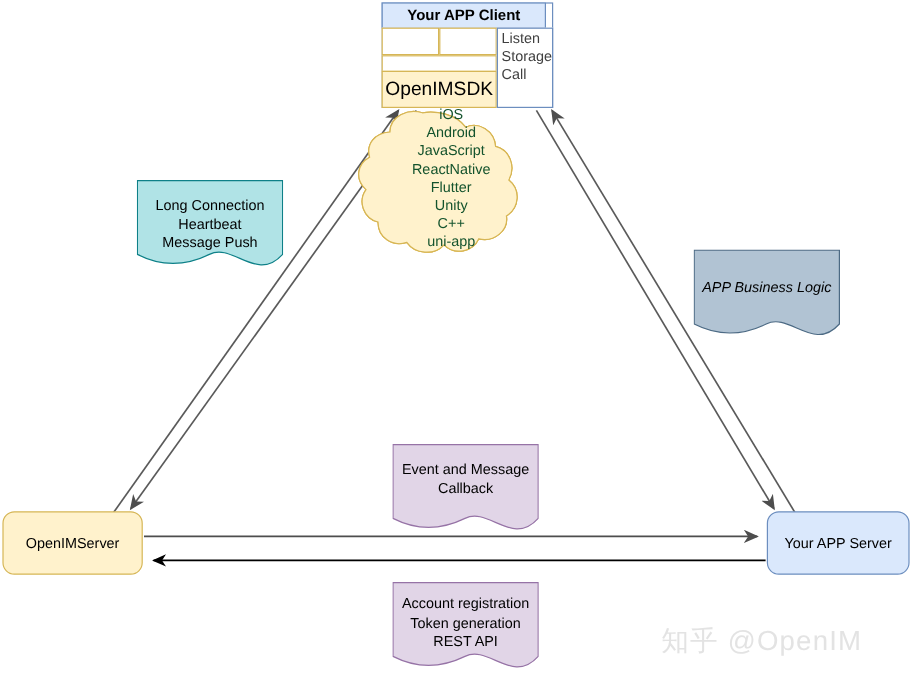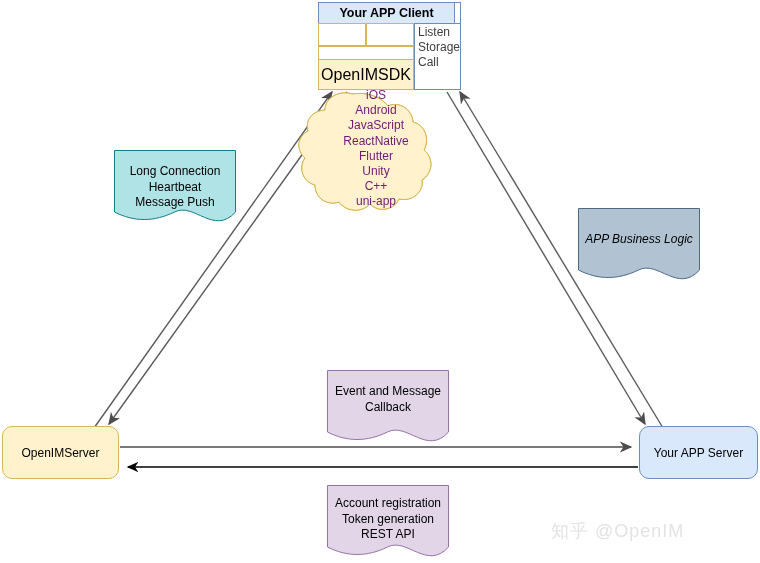--- a/index.html
+++ b/index.html
@@ -41,21 +41,21 @@
     position:absolute;left:414px;top:23px;width:47px;height:67px;
     border:1px solid #6c8ebf;box-sizing:border-box;background:#ffffff;
     padding:1px 0 0 3px;
     font-size:12px;line-height:15px;color:#404040;
     white-space:nowrap;
   }
 
   
   .cloud-label{
     position:absolute;left:330px;top:88px;width:92px;
-    text-align:center;font-size:12px;line-height:15.2px;color:#701a75;
+    text-align:center;font-size:12px;line-height:15.2px;color:#14532d;
     white-space:nowrap;
   }
 
   
   .doc-note{position:absolute;}
   .doc-note .doc-text{
     position:absolute;left:0;top:0;width:100%;
     text-align:center;font-size:12px;line-height:15.5px;color:#000;
     padding-top:14px;box-sizing:border-box;
     white-space:nowrap;
@@ -72,21 +72,21 @@
     background:#fff2cc;border:1px solid #d6b656;
   }
   .app-server{
     left:639px;top:426px;width:119px;height:53px;
     background:#dae8fc;border:1px solid #6c8ebf;
   }
 
   
   .watermark{
     position:absolute;left:551px;top:519px;
-    font-size:18px;color:#e3e3e3;letter-spacing:1px;
+    font-size:23px;color:#e3e3e3;letter-spacing:1px;
     user-select:none;white-space:nowrap;
   }
 </style>
 </head>
 <body>
 
 <div id="canvas">
 
   <svg class="layer" viewBox="0 0 760 563">
     <defs>

